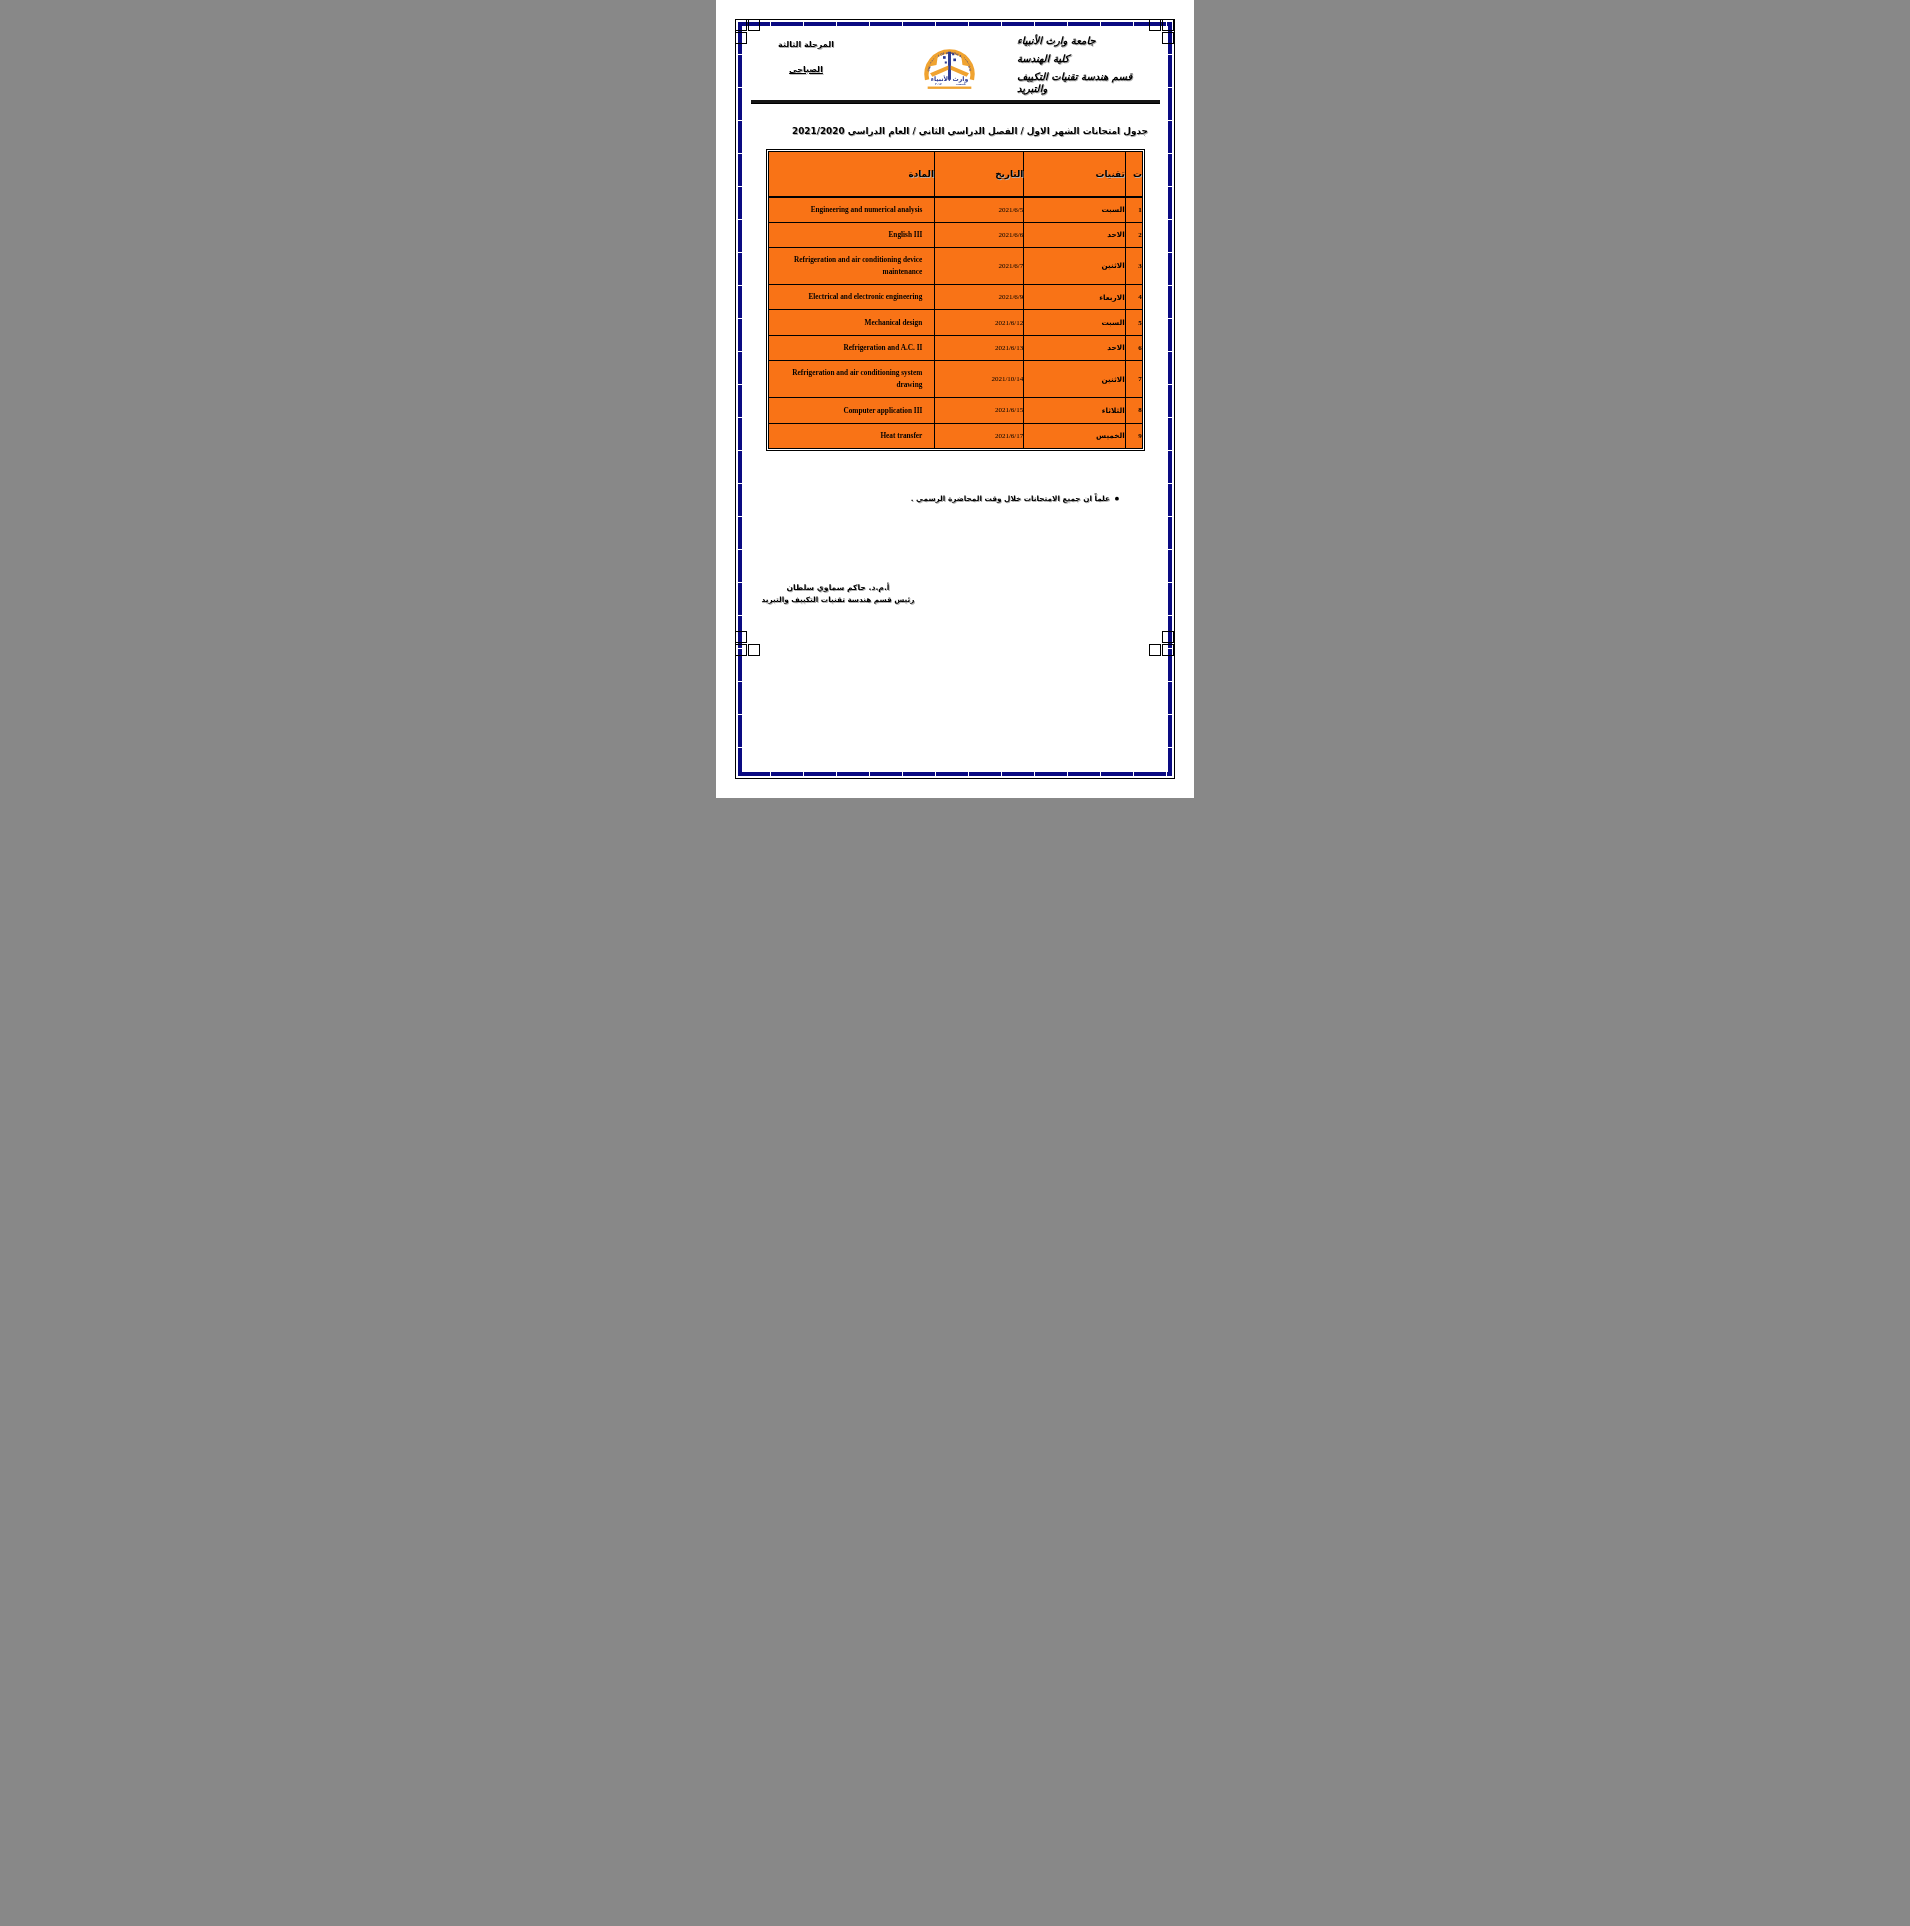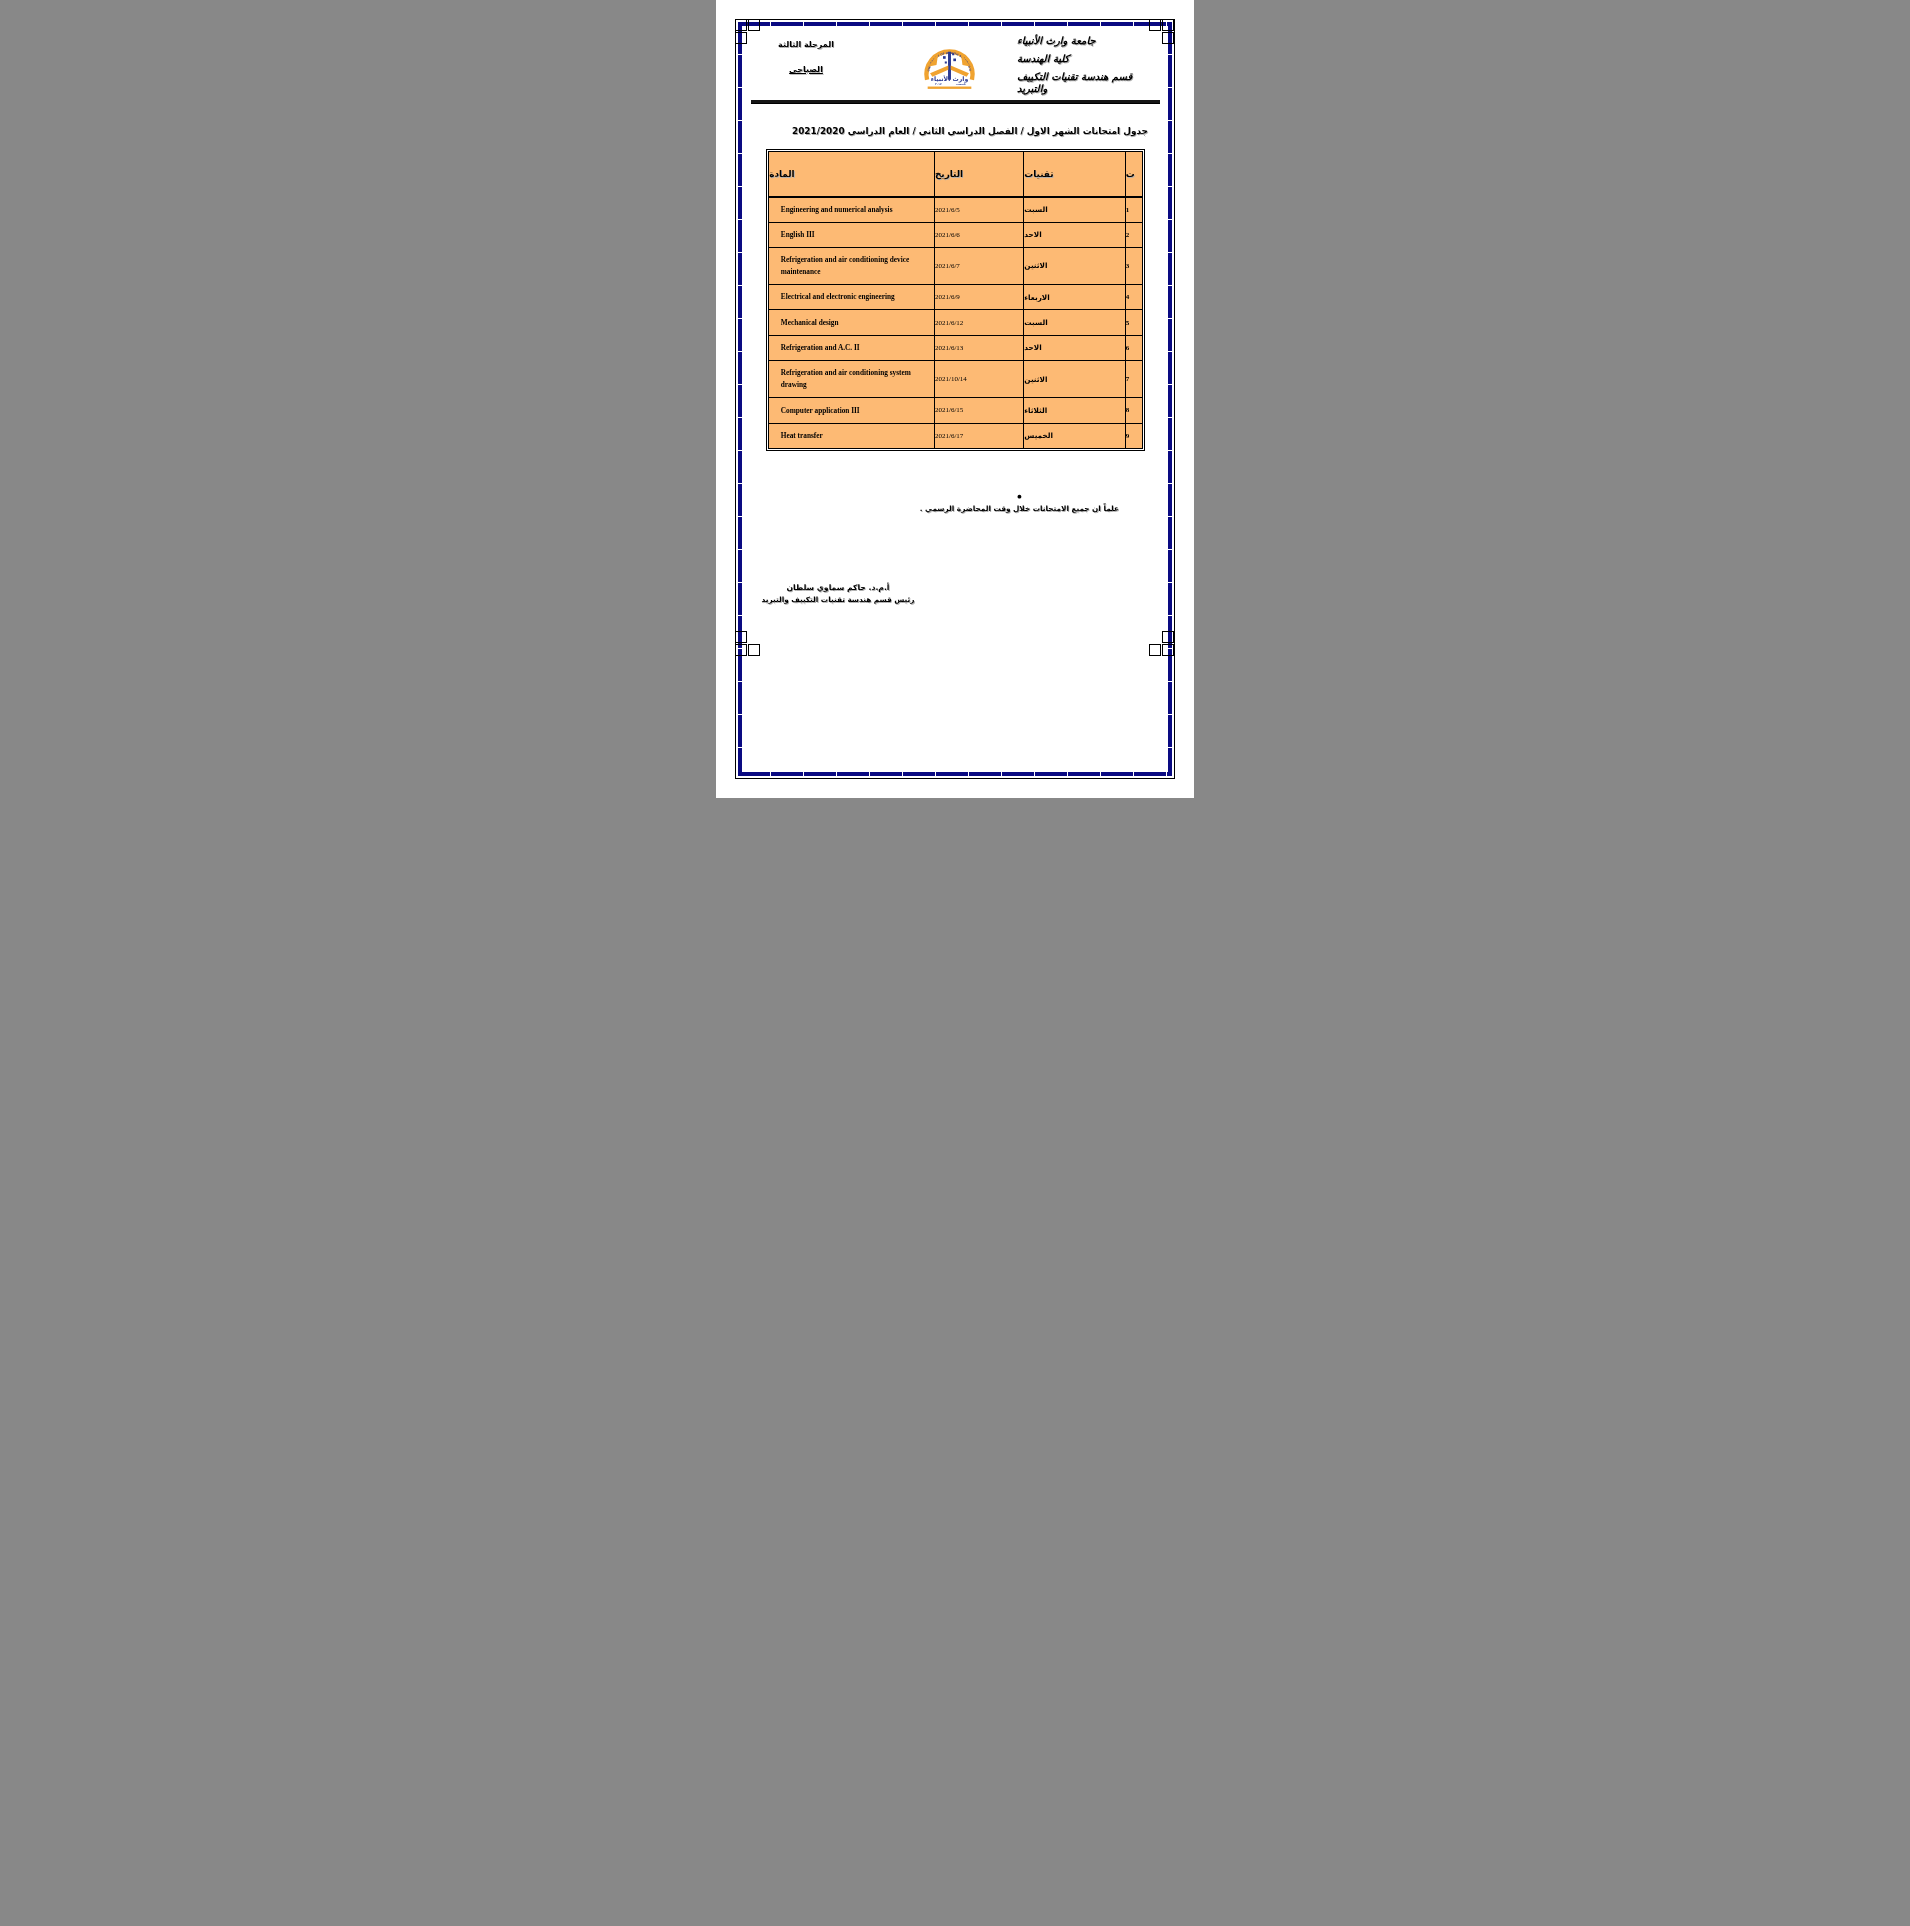--- a/index.html
+++ b/index.html
@@ -55,34 +55,34 @@
   }
 
   
   .table-frame {
     position:absolute; left:50px; top:149px; width:379px;
     border:1.5px solid #000; padding:1.2px; background:#fff;
   }
   table.exam { width:100%; border-collapse:collapse; border:0.8px solid #000; table-layout:fixed; direction:rtl; }
   table.exam td {
     border:0.8px solid #000; border-top-width:1.5px; border-bottom-width:1.5px;
-    text-align:left; vertical-align:middle; background:#fdba74;
+    text-align:right; vertical-align:middle; background:#f97316;
   }
   table.exam thead td { height:45px; font-size:8.9px; border-bottom-width:2.3px; }
   table.exam tbody td { height:25.4px; }
   table.exam tr.tall td { height:37px; }
   .c-no   { font-family:"Liberation Serif", serif; font-weight:bold; font-size:7px; }
   .c-day  { font-size:7.3px; }
   .c-date { font-family:"Liberation Serif", serif; font-weight:normal; font-size:7px; }
   .c-subject { font-family:"Liberation Serif", serif; font-weight:bold; font-size:7.3px; padding:0 11.6px; line-height:1.6; }
 
   
   .note {
     position:absolute; right:75px; top:494px; direction:rtl;
-    display:flex; align-items:center; gap:4.6px; font-size:7.3px;flex-direction:column;
+    display:flex; align-items:center; gap:4.6px; font-size:7.3px;
   }
   .note .bullet { font-size:5px; line-height:1; }
   .signature {
     position:absolute; left:39px; top:582px; width:166px;
     text-align:center; direction:rtl; font-size:7.7px; line-height:1.5;
   }
   .signature .sig-title { font-size:7.3px; margin-top:1.5px; }
 </style>
 </head>
 <body>

